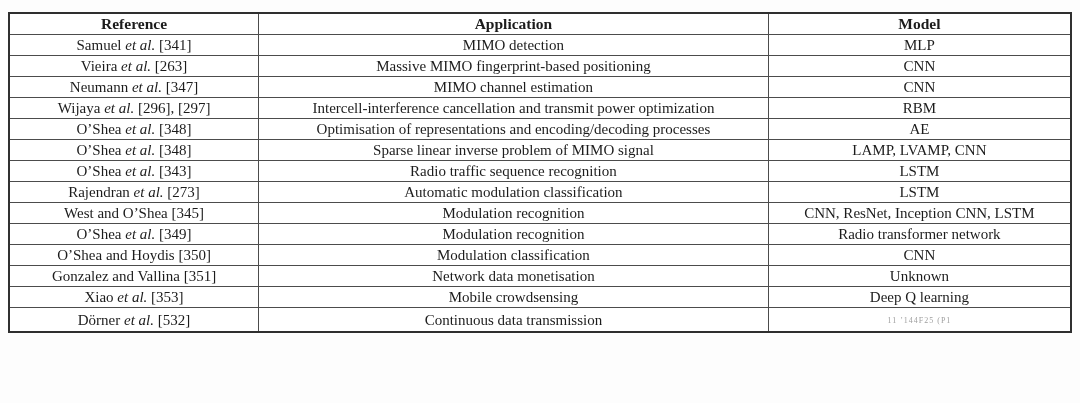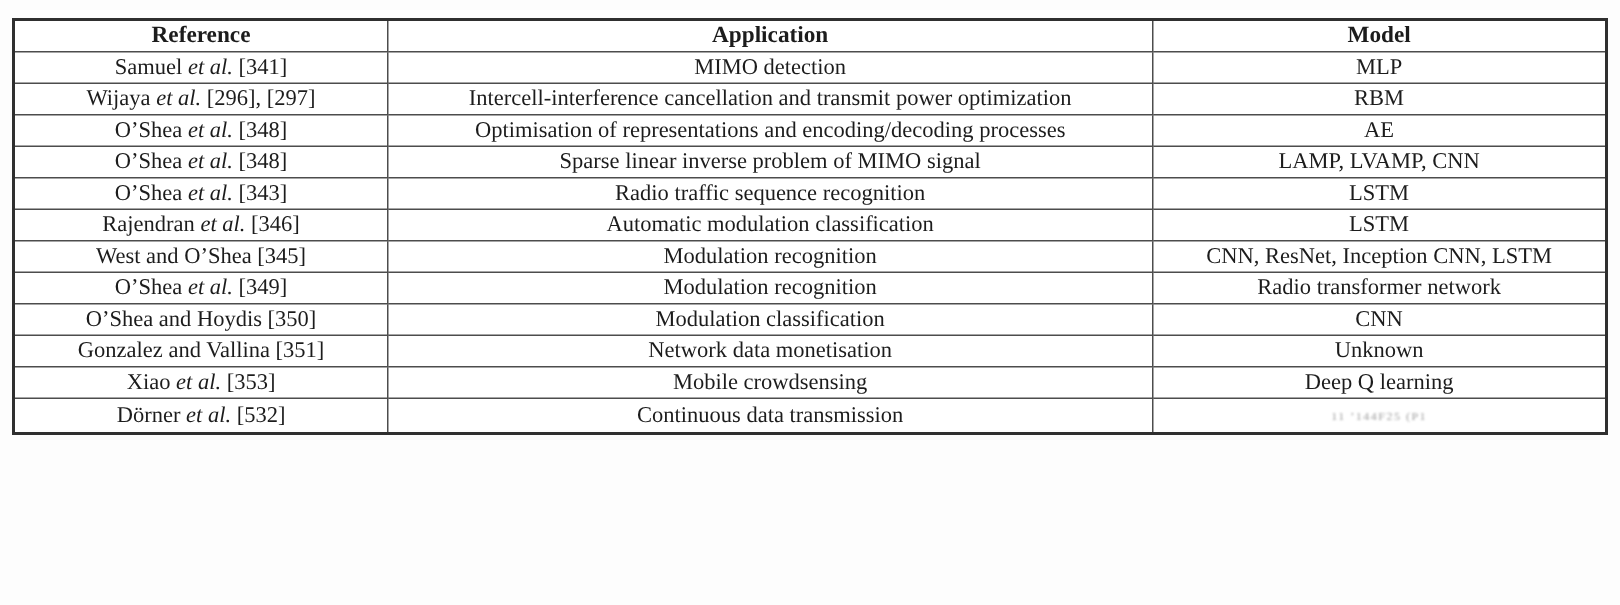--- a/index.html
+++ b/index.html
@@ -74,41 +74,51 @@
         <th>Model</th>
       </tr>
     </thead>
     <tbody id="table-body">
         <tr>
           <td><span>Samuel </span><span class="it">et al.</span><span> [341]</span></td>
           <td>MIMO detection</td>
           <td>MLP</td>
         </tr>
         <tr>
+          <td><span>Vieira </span><span class="it">et al.</span><span> [263]</span></td>
+          <td>Massive MIMO fingerprint-based positioning</td>
+          <td>CNN</td>
+        </tr>
+        <tr>
+          <td><span>Neumann </span><span class="it">et al.</span><span> [347]</span></td>
+          <td>MIMO channel estimation</td>
+          <td>CNN</td>
+        </tr>
+        <tr>
           <td><span>Wijaya </span><span class="it">et al.</span><span> [296], [297]</span></td>
           <td>Intercell-interference cancellation and transmit power optimization</td>
           <td>RBM</td>
         </tr>
         <tr>
           <td><span>O’Shea </span><span class="it">et al.</span><span> [348]</span></td>
           <td>Optimisation of representations and encoding/decoding processes</td>
           <td>AE</td>
         </tr>
         <tr>
           <td><span>O’Shea </span><span class="it">et al.</span><span> [348]</span></td>
           <td>Sparse linear inverse problem of MIMO signal</td>
           <td>LAMP, LVAMP, CNN</td>
         </tr>
         <tr>
           <td><span>O’Shea </span><span class="it">et al.</span><span> [343]</span></td>
           <td>Radio traffic sequence recognition</td>
           <td>LSTM</td>
         </tr>
         <tr>
-          <td><span>Rajendran </span><span class="it">et al.</span><span> [346]</span></td>
+          <td><span>Rajendran </span><span class="it">et al.</span><span> [273]</span></td>
           <td>Automatic modulation classification</td>
           <td>LSTM</td>
         </tr>
         <tr>
           <td><span>West and O’Shea [345]</span></td>
           <td>Modulation recognition</td>
           <td>CNN, ResNet, Inception CNN, LSTM</td>
         </tr>
         <tr>
           <td><span>O’Shea </span><span class="it">et al.</span><span> [349]</span></td>

